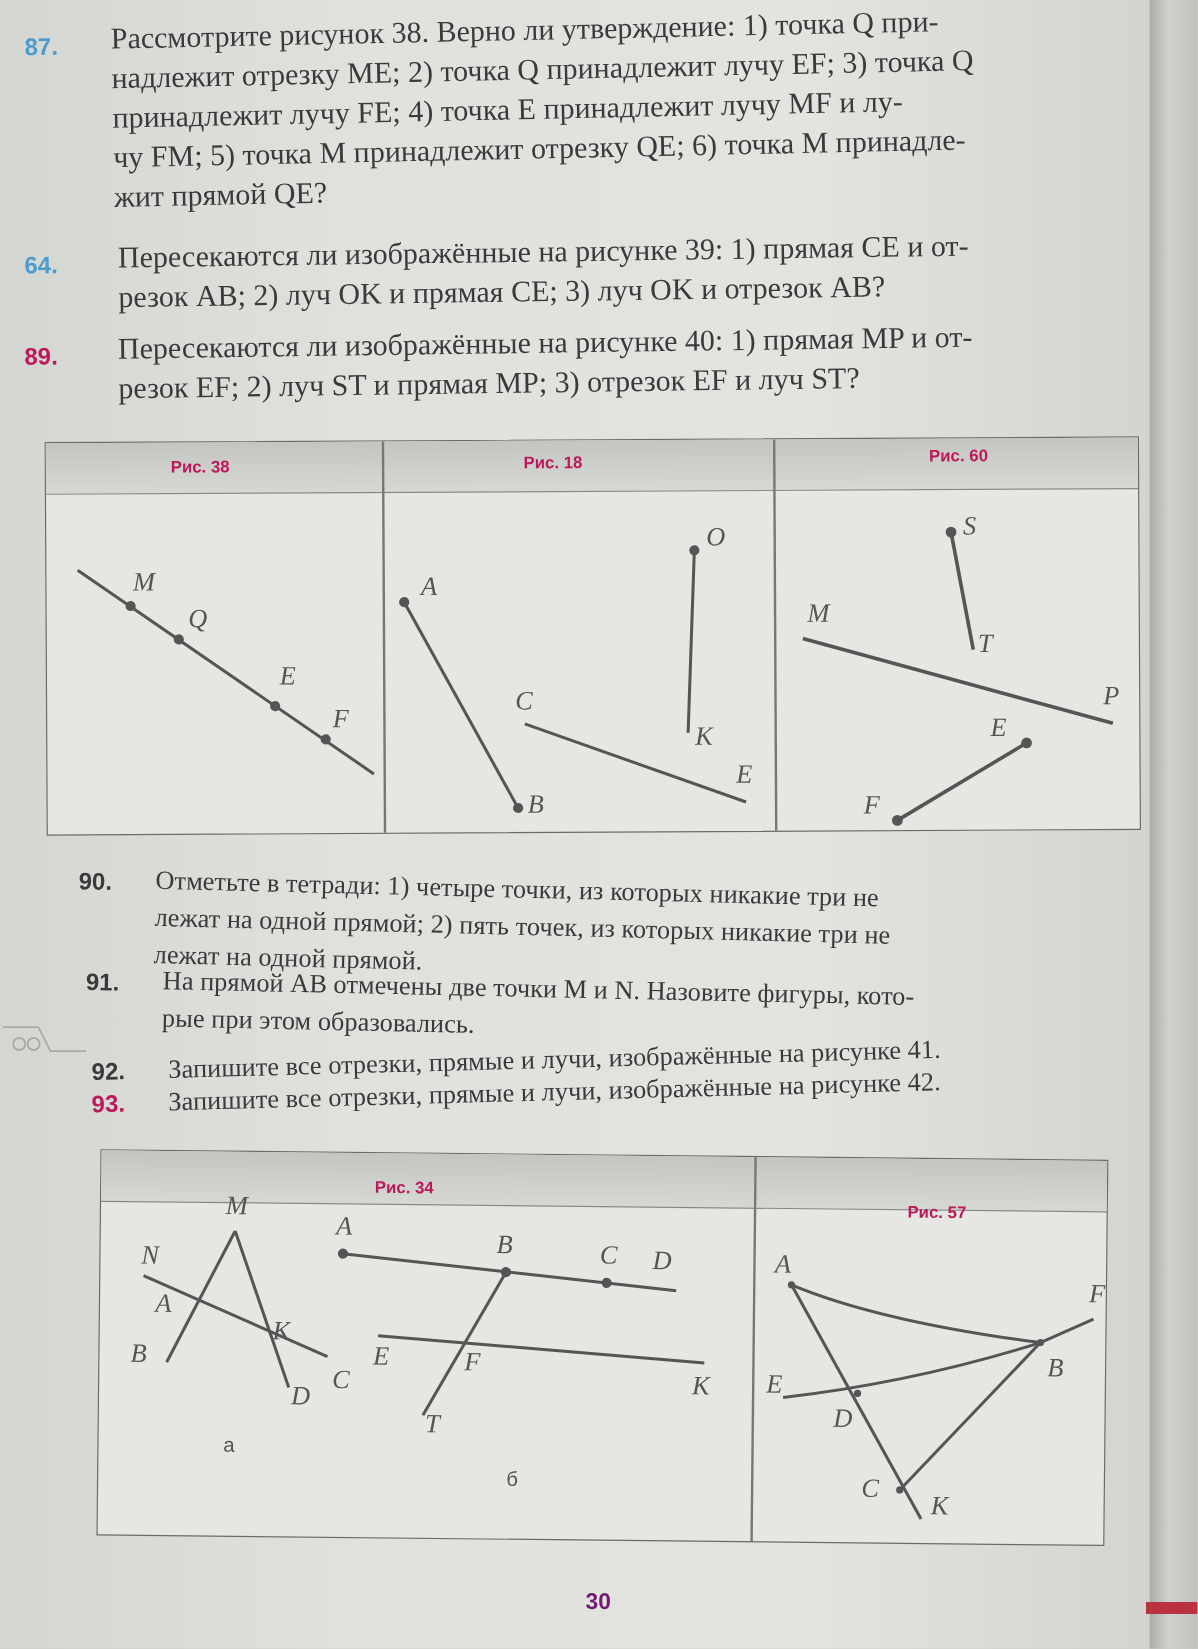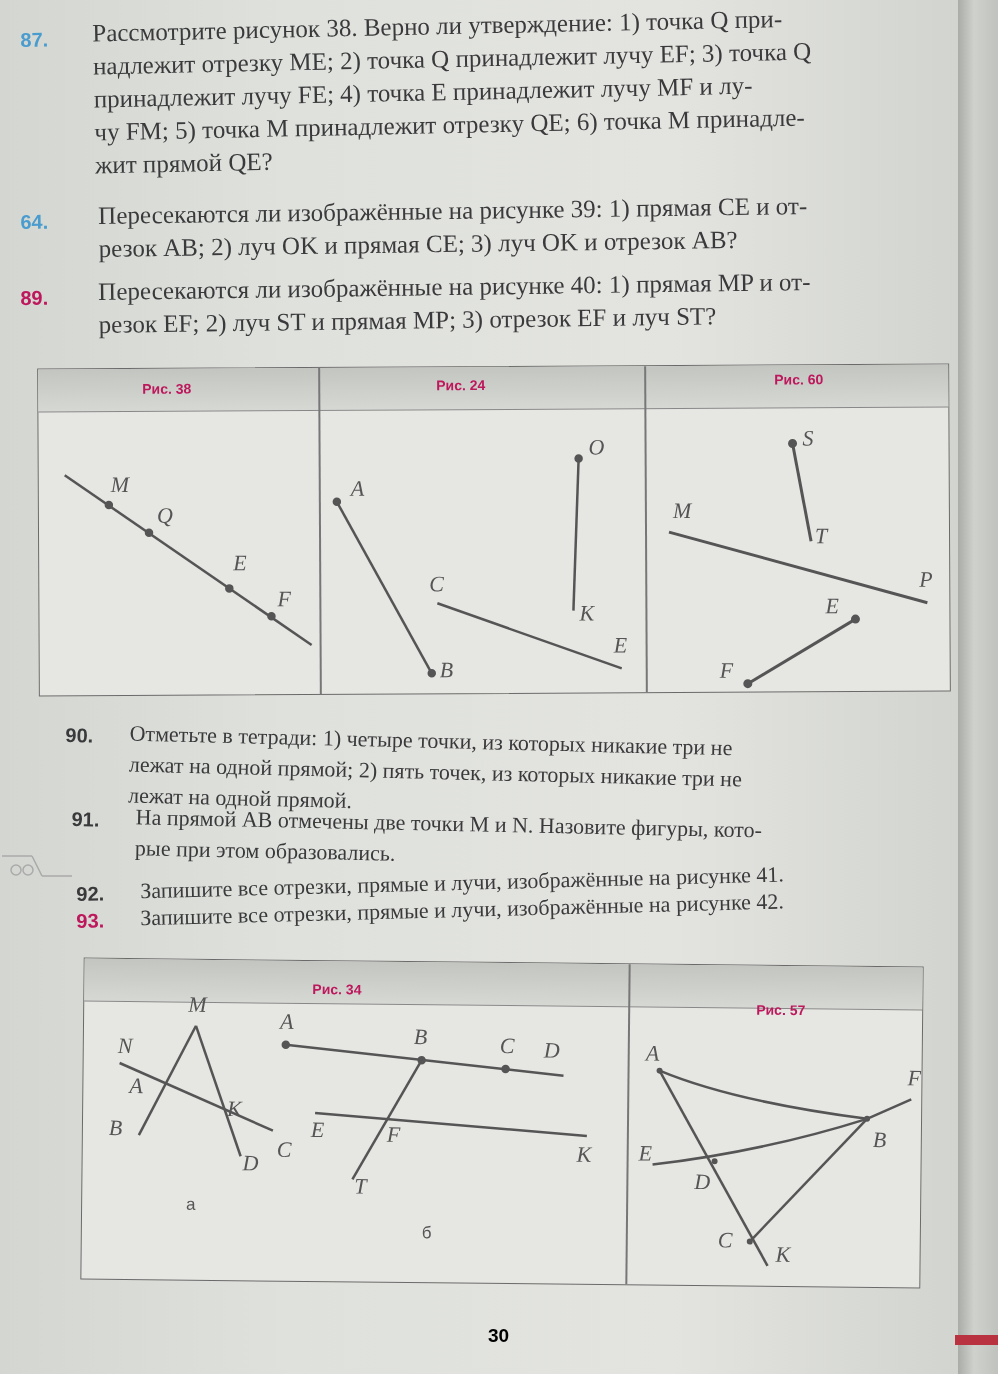--- a/index.html
+++ b/index.html
@@ -17,21 +17,21 @@
   .t90{top:716px;font-size:22px;line-height:31px;transform:rotate(1.4deg);transform-origin:left top;}
   .t91{top:800px;font-size:22px;line-height:31px;transform:rotate(1.2deg);transform-origin:left top;}
   .t92{top:880px;font-size:22px;line-height:25px;transform:rotate(-1.5deg);transform-origin:left top;}
   .t93{top:907px;font-size:22px;line-height:25px;transform:rotate(-1.5deg);transform-origin:left top;}
   .figbox{position:absolute;border:1.5px solid #6a6a6a;background:#e6e7e3;}
   .fighead{position:absolute;left:0;right:0;top:0;height:42px;background:linear-gradient(#c3c5c1,#d6d8d4);border-bottom:1.5px solid #888;}
   .figtitle{position:absolute;font-family:"Liberation Sans",sans-serif;font-weight:bold;font-size:14px;color:#be185d;}
   .vline{position:absolute;top:0;bottom:0;width:1.5px;background:#777;}
   svg text{font-family:"Liberation Serif",serif;font-style:italic;font-size:22px;fill:#555;}
   svg text.sub{font-family:"Liberation Sans",sans-serif;font-style:normal;font-size:17px;}
-  .pagenum{position:absolute;left:488px;top:1325px;font-family:"Liberation Sans",sans-serif;font-weight:bold;font-size:19px;color:#000000;}
+  .pagenum{position:absolute;left:488px;top:1325px;font-family:"Liberation Sans",sans-serif;font-weight:bold;font-size:19px;color:#701a75;}
   .margin-mark{position:absolute;left:2px;top:848px;width:70px;height:32px;}
 </style>
 </head>
 <body>
 
 <div class="page"></div>
 <div class="edge"></div>
 <div class="redstrip"></div>
 
 <div class="task t87">
@@ -51,21 +51,21 @@
 
 <div class="task t89">
   <span class="num green" style="top:6px">89.</span>
   <span class="txt" style="left:78px;width:880px">Пересекаются ли изображённые на рисунке 40: 1) прямая MP и от-
 резок EF; 2) луч ST и прямая MP; 3) отрезок EF и луч ST?</span>
 </div>
 
 <div class="figbox" style="left:38px;top:366px;width:910px;height:326px;transform:rotate(-0.3deg);">
   <div class="fighead"></div>
   <span class="figtitle" style="left:104px;top:12px">Рис. 38</span>
-  <span class="figtitle" style="left:398px;top:10px">Рис. 24</span>
+  <span class="figtitle" style="left:398px;top:10px">Рис. 18</span>
   <span class="figtitle" style="left:736px;top:6px">Рис. 60</span>
   <div class="vline" style="left:280px"></div>
   <div class="vline" style="left:606px"></div>
   <svg width="910" height="326" style="position:absolute;left:0;top:0">
 
     <g stroke="#555" stroke-width="2.5" fill="#555">
       <line x1="26" y1="106" x2="272" y2="277"></line>
       <circle cx="70" cy="136" r="3"></circle>
         <circle cx="110" cy="164" r="3"></circle>
       <circle cx="190" cy="220" r="3"></circle>

